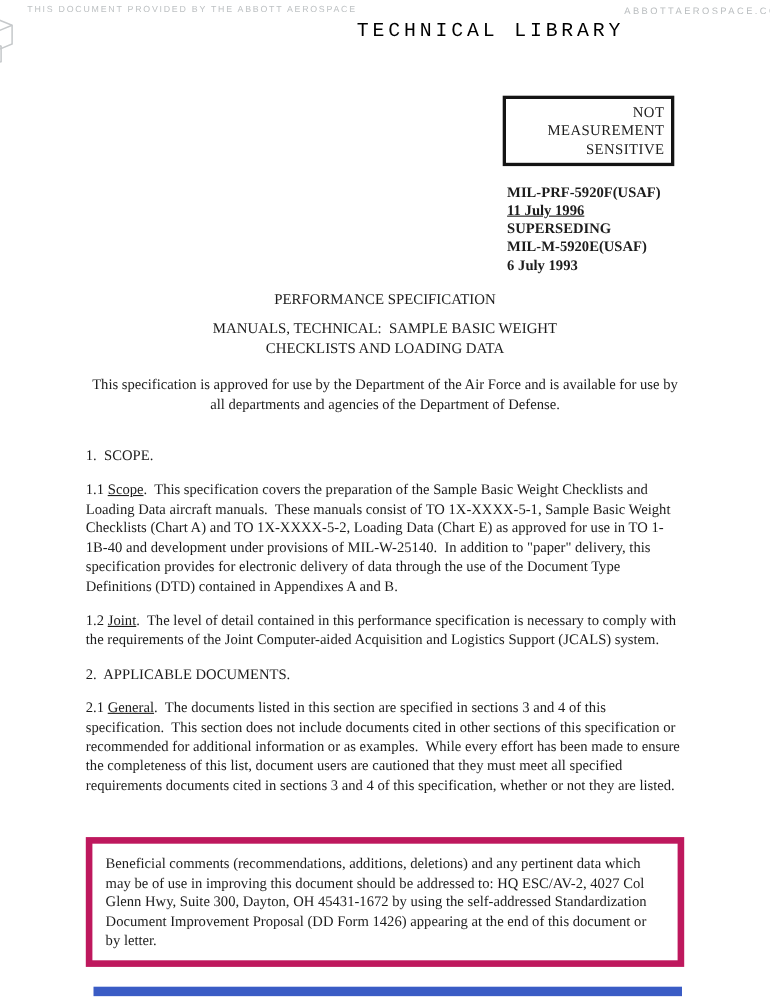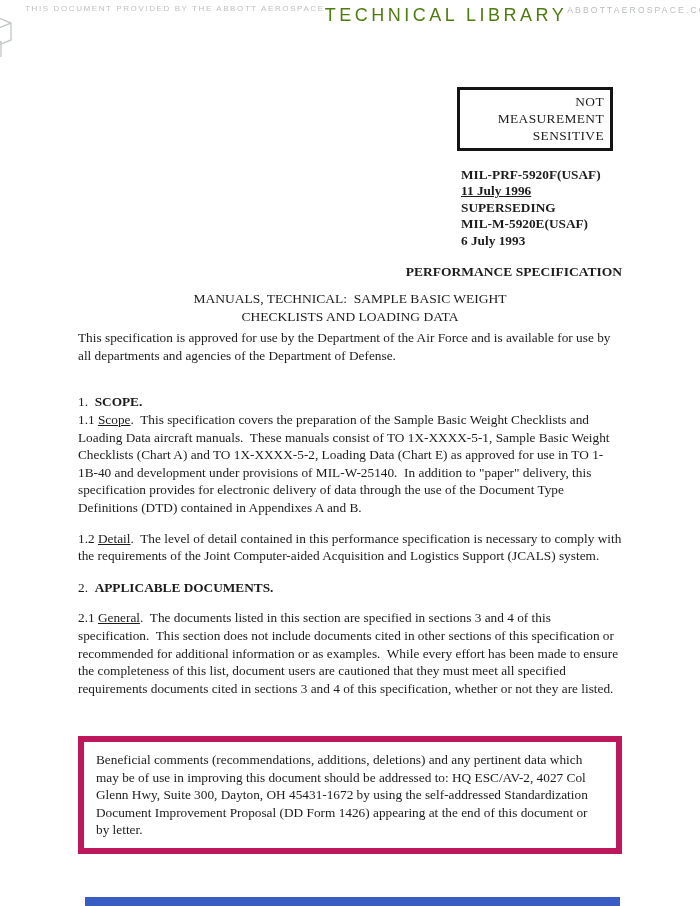--- a/index.html
+++ b/index.html
@@ -11,49 +11,49 @@
   
   .wm { position:absolute; top:4px; left:0; width:100%; display:flex; justify-content:center; }
   .wm-inner { display:flex; align-items:flex-start; }
   .wm-cube { margin-top:10px; margin-right:6px; }
   .wm-col { display:flex; flex-direction:row; }
   .wm-provided {
     font-family:"Liberation Sans", sans-serif; font-size:8px; letter-spacing:1.6px;
     color:#bdc1c3; text-align:center; white-space:nowrap;
   }
   .wm-title {
-    font-family:Liberation Sans, sans-serif; font-size:18px; letter-spacing:3.5px;
-    color:#4d7c0f; text-align:center; white-space:nowrap; margin-top:1px;
+    font-family:Liberation Mono, monospace; font-size:18px; letter-spacing:3.5px;
+    color:#000000; text-align:center; white-space:nowrap; margin-top:15px;
   }
   .wm-site {
     font-family:"Liberation Sans", sans-serif; font-size:8.5px; letter-spacing:2.2px;
     color:#b9bdbf; text-align:right; padding-right:14px; margin-top:1px; white-space:nowrap;
   }
   
   .content { padding:0 78px; }
   p { margin:0; }
   .pre { white-space:pre-wrap; }
   .body-text { font-size:13.3px; line-height:17.6px; }
   .u { text-decoration:underline; }
-  .b { font-weight:bold; }
+  .b { font-weight:normal; }
 
   .nms-box {
     box-sizing:border-box; width:156px; margin:87px 9px 0 auto;
     border:3px solid #141414; padding:3px 6px 4px 6px;
     text-align:right; font-size:13.4px; line-height:17px; letter-spacing:0.4px;
   }
   .id-block { width:161px; margin:16px 0 0 auto; font-size:13.3px; line-height:16.4px; }
   .id-block div { white-space:nowrap;font-weight:bold; }
 
-  .doc-type { margin-top:15px; text-align:right; font-weight:bold; font-size:13.5px; }
+  .doc-type { margin-top:15px; text-align:center; font-weight:normal; font-size:13.5px; }
   .doc-title { margin-top:10px; text-align:center; font-weight:normal; font-size:13.5px; line-height:17.6px; }
 
-  .p-approval { margin-top:4px; }
+  .p-approval { margin-top:16px;text-align:center; }
   .h-scope { margin-top:29px; }
-  .p-scope { }
+  .p-scope { margin-top:13px; }
   .p-detail { margin-top:13px; }
   .h-appdocs { margin-top:14px; }
   .p-general { margin-top:13px; }
 
   .comment-box {
     box-sizing:border-box; margin-top:39px; border:6px solid #be185d;
     padding:9px 12px 10px 12px; font-size:13.3px; line-height:17.4px;
   }
   .footer-row { margin-top:31px; display:flex; justify-content:space-between; font-weight:bold; font-size:13.4px; }
   .footer-bar { position:absolute; left:85px; bottom:0; width:535px; height:9px; background:#3a5cc5; }
@@ -101,21 +101,21 @@
     <p class="doc-type">PERFORMANCE SPECIFICATION</p>
     <p class="doc-title pre">MANUALS, TECHNICAL:  SAMPLE BASIC WEIGHT
 CHECKLISTS AND LOADING DATA</p>
 
     <p class="body-text pre p-approval">This specification is approved for use by the Department of the Air Force and is available for use by all departments and agencies of the Department of Defense.</p>
 
     <p class="body-text pre h-scope"><span>1.</span>  <span class="b">SCOPE.</span></p>
 
     <p class="body-text pre p-scope"><span>1.1</span> <span class="u">Scope</span><span>.  This specification covers the preparation of the Sample Basic Weight Checklists and Loading Data aircraft manuals.  These manuals consist of TO 1X-XXXX-5-1, Sample Basic Weight Checklists (Chart A) and TO 1X-XXXX-5-2, Loading Data (Chart E) as approved for use in TO 1-1B-40 and development under provisions of MIL-W-25140.  In addition to "paper" delivery, this specification provides for electronic delivery of data through the use of the Document Type Definitions (DTD) contained in Appendixes A and B.</span></p>
 
-    <p class="body-text pre p-detail"><span>1.2</span> <span class="u">Detail</span><span>.  The level of detail contained in this performance specification is necessary to comply with the requirements of the Joint Computer-aided Acquisition and Logistics Support (JCALS) system.</span></p>
+    <p class="body-text pre p-detail"><span>1.2</span> <span class="u">Joint</span><span>.  The level of detail contained in this performance specification is necessary to comply with the requirements of the Joint Computer-aided Acquisition and Logistics Support (JCALS) system.</span></p>
 
     <p class="body-text pre h-appdocs"><span>2.</span>  <span class="b">APPLICABLE DOCUMENTS.</span></p>
 
     <p class="body-text pre p-general"><span>2.1</span> <span class="u">General</span><span>.  The documents listed in this section are specified in sections 3 and 4 of this specification.  This section does not include documents cited in other sections of this specification or recommended for additional information or as examples.  While every effort has been made to ensure the completeness of this list, document users are cautioned that they must meet all specified requirements documents cited in sections 3 and 4 of this specification, whether or not they are listed.</span></p>
 
     <div class="comment-box pre">Beneficial comments (recommendations, additions, deletions) and any pertinent data which may be of use in improving this document should be addressed to: HQ ESC/AV-2, 4027 Col Glenn Hwy, Suite 300, Dayton, OH 45431-1672 by using the self-addressed Standardization Document Improvement Proposal (DD Form 1426) appearing at the end of this document or by letter.</div>
 
 
   </div>
 

